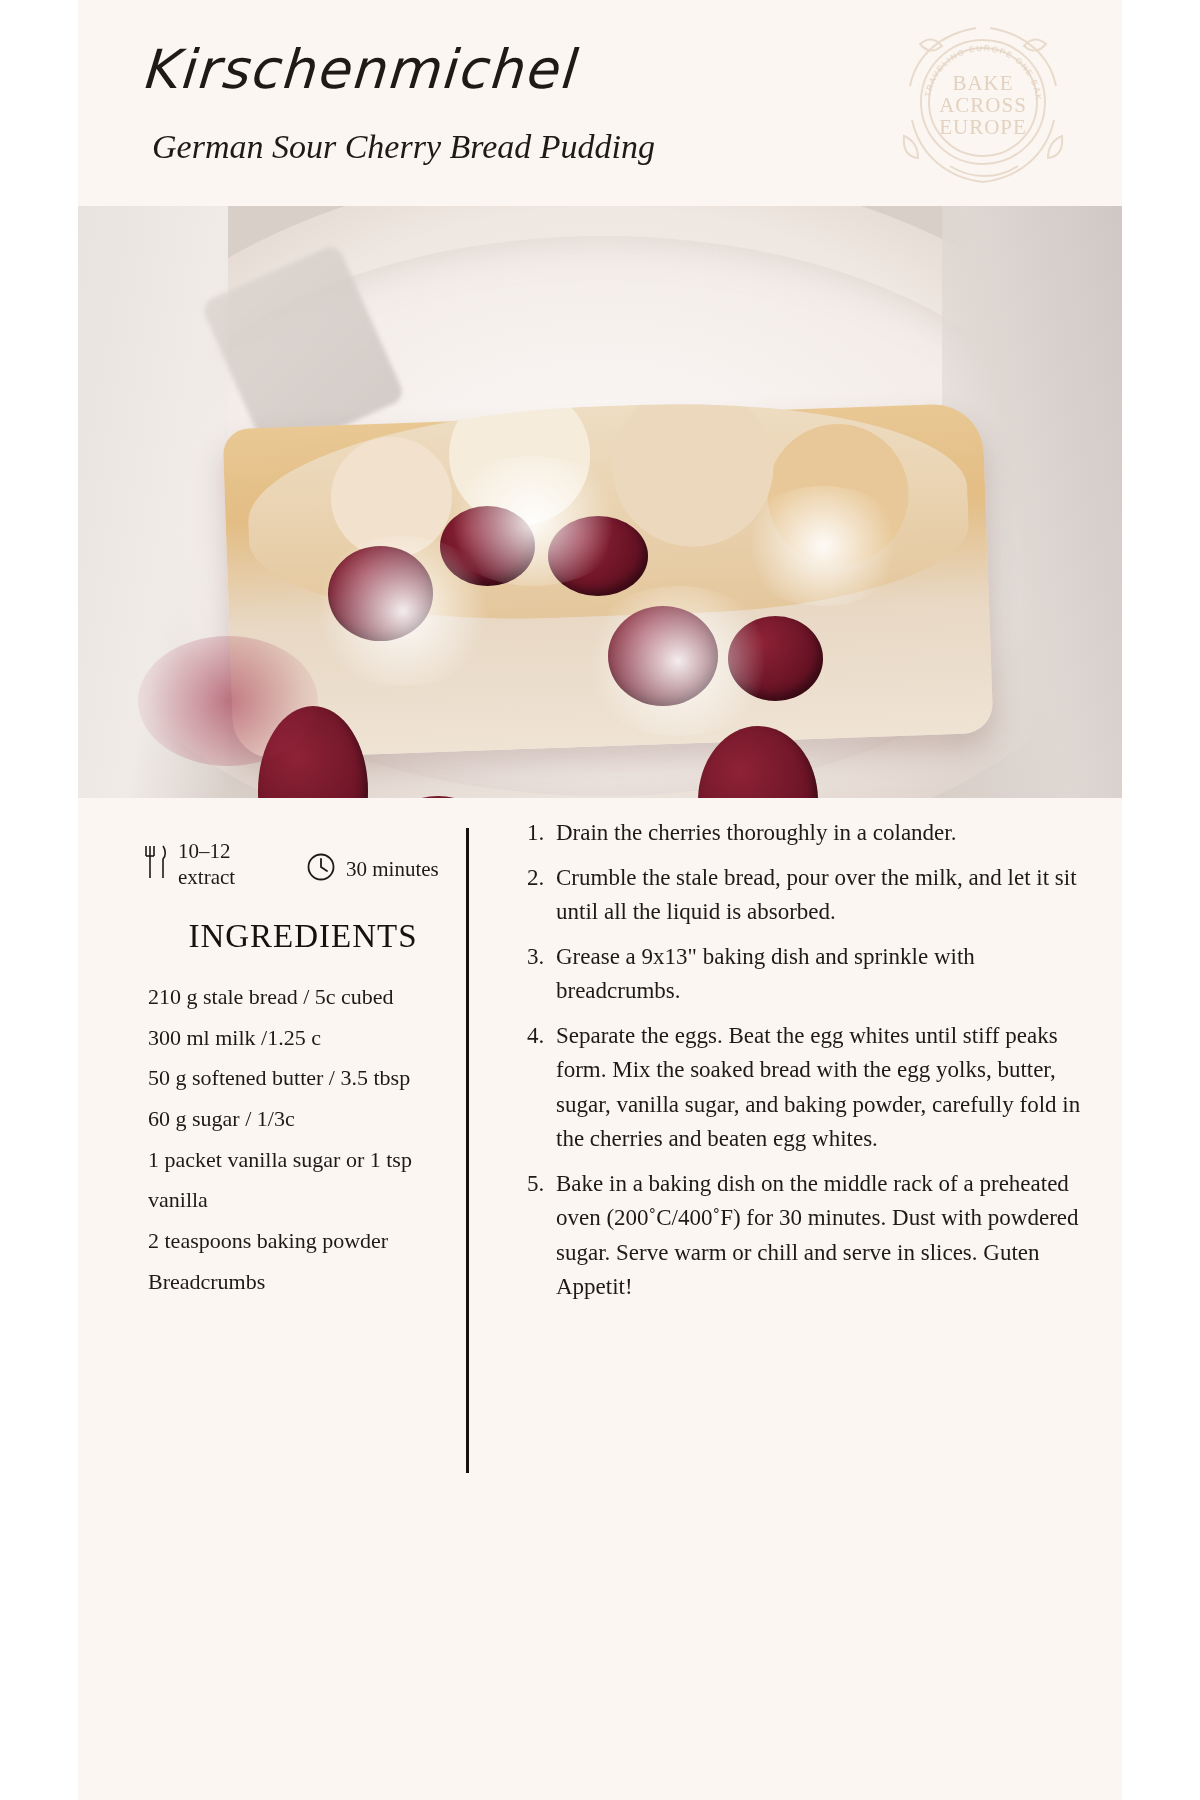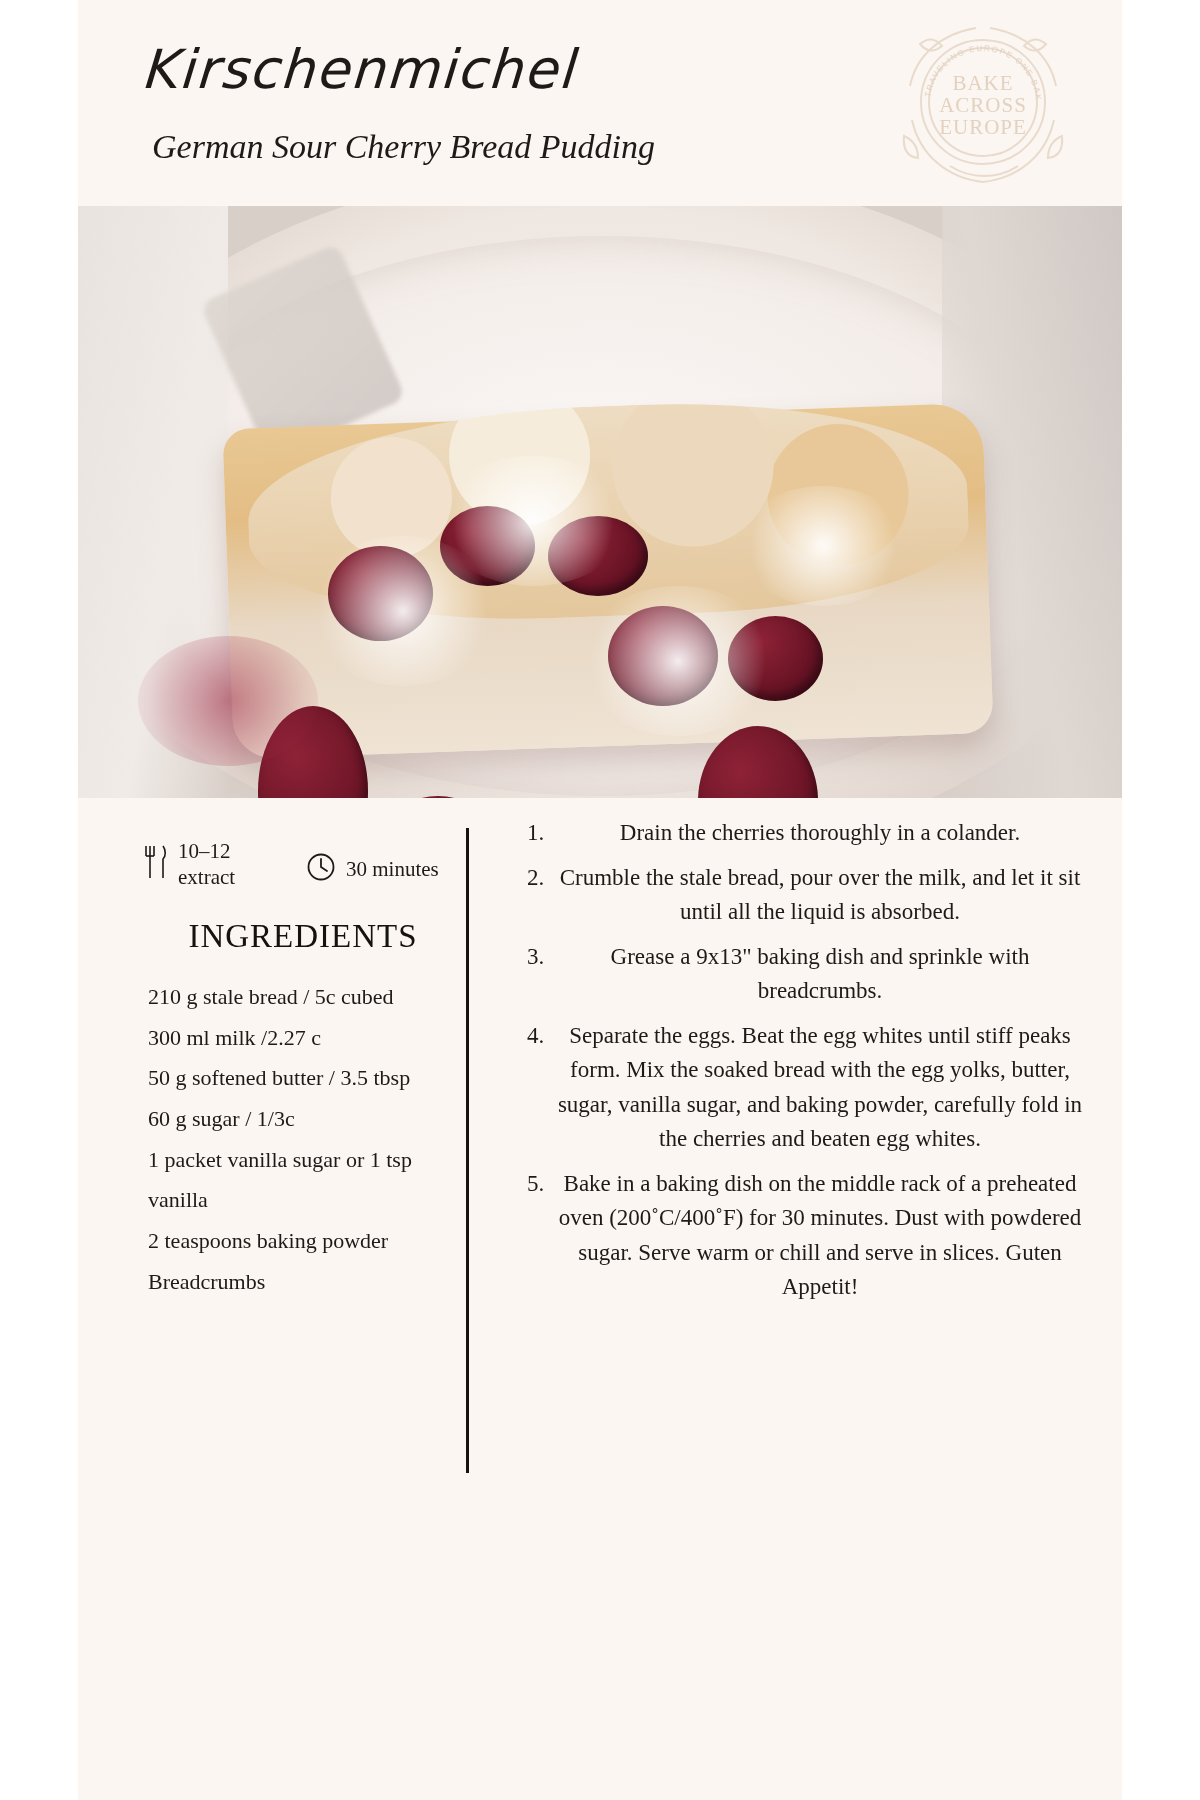--- a/index.html
+++ b/index.html
@@ -236,21 +236,20 @@
     margin: 0;
     padding-left: 36px;
   }
   .dir-list li {
     font-family: "Liberation Serif", serif;
     font-size: 23px;
     line-height: 1.5;
     color: #1d1a17;
     margin-bottom: 10px;
     padding-left: 6px;
-    text-align: center;
   }
 </style>
 </head>
 <body>
 
 <div class="card">
 
   <div class="header">
     <div class="title">Kirschenmichel</div>
     <div class="subtitle">German Sour Cherry Bread Pudding</div>
@@ -339,21 +338,21 @@
           </svg>
         </span>
         <span class="meta-text">30 minutes</span>
       </div>
     </div>
 
     <div class="ing-col">
       <div class="ing-title">INGREDIENTS</div>
       <ul class="ing-list">
         <li>210 g stale bread / 5c cubed</li>
-        <li>300 ml milk /2.27 c</li>
+        <li>300 ml milk /1.25 c</li>
         <li>50 g softened butter / 3.5 tbsp</li>
         <li>60 g sugar / 1/3c</li>
         <li>1 packet vanilla sugar or 1 tsp vanilla</li>
         <li>2 teaspoons baking powder</li>
         <li>Breadcrumbs</li>
       </ul>
     </div>
 
     <div class="divider"></div>
 

